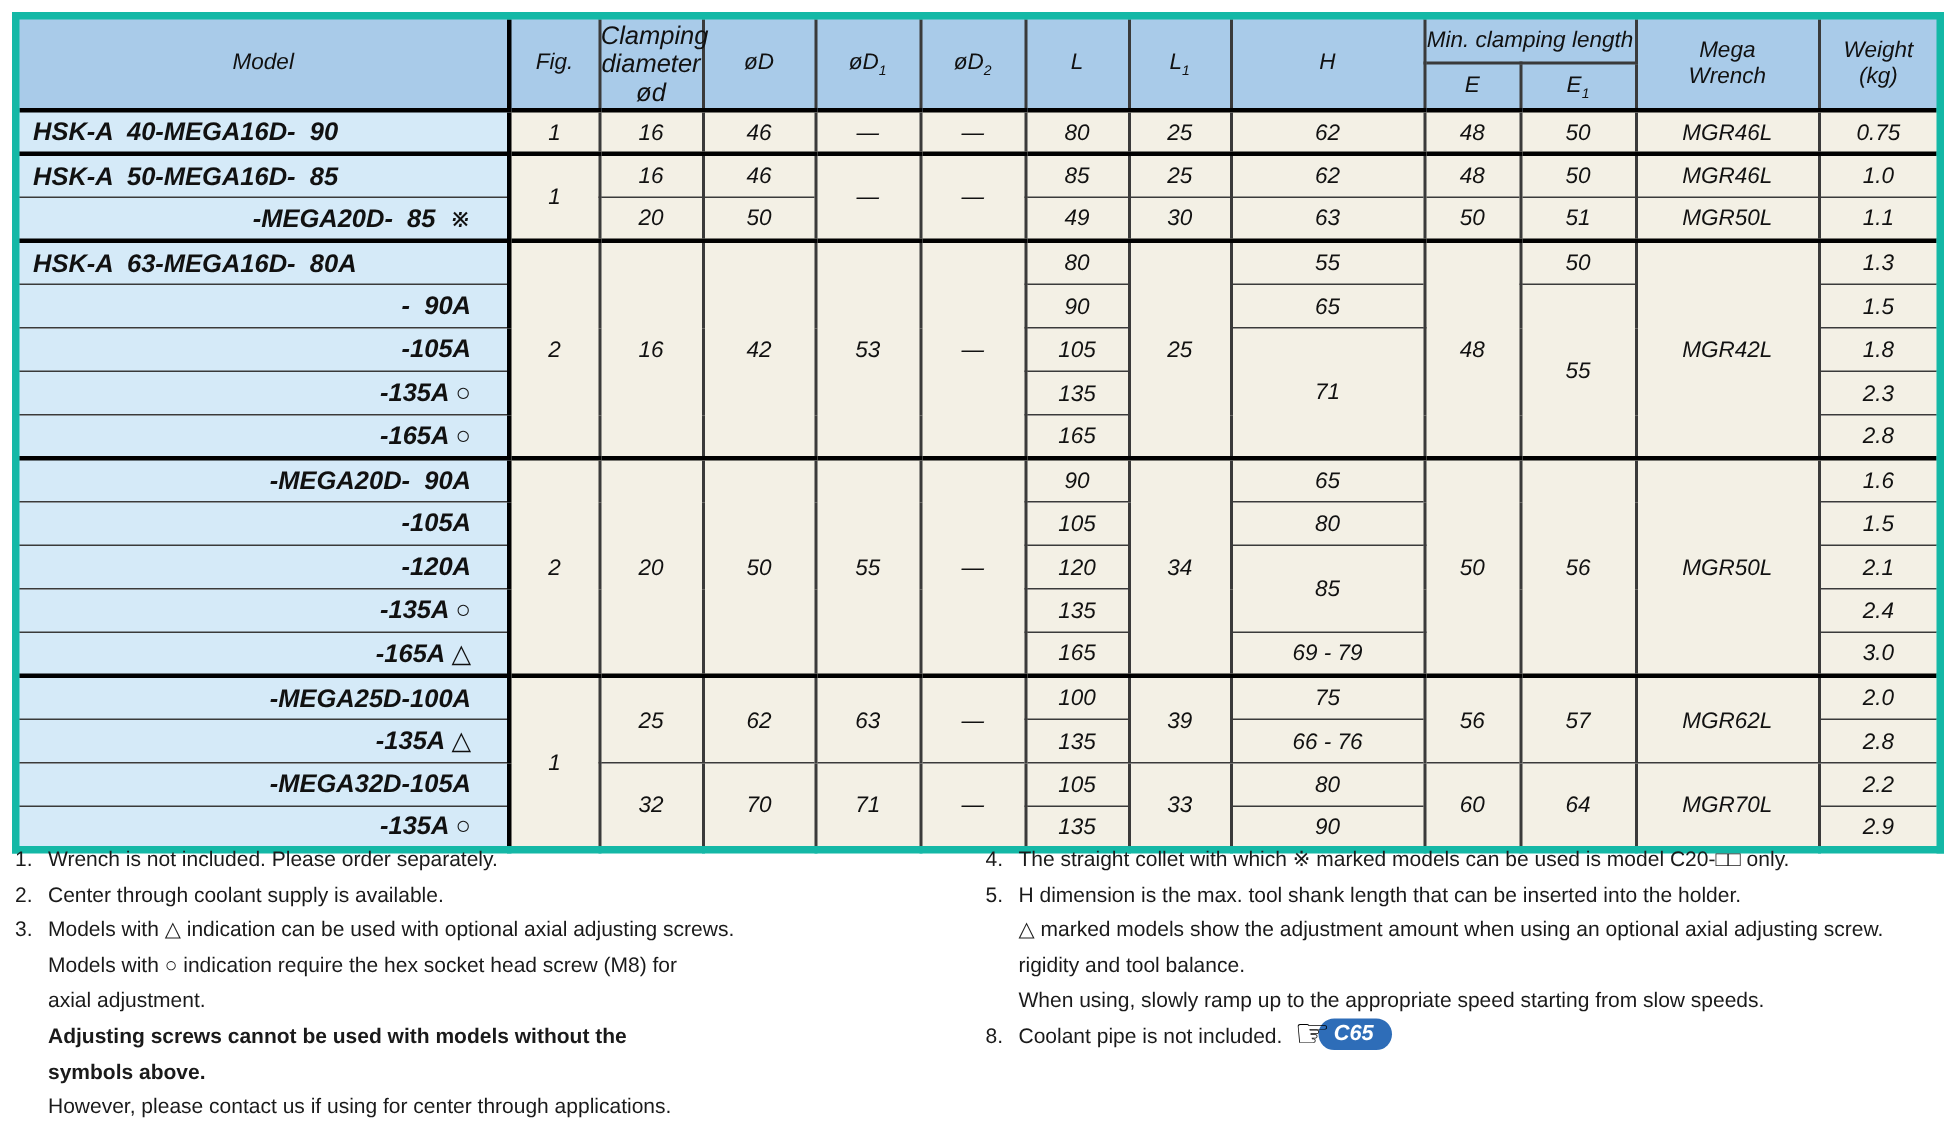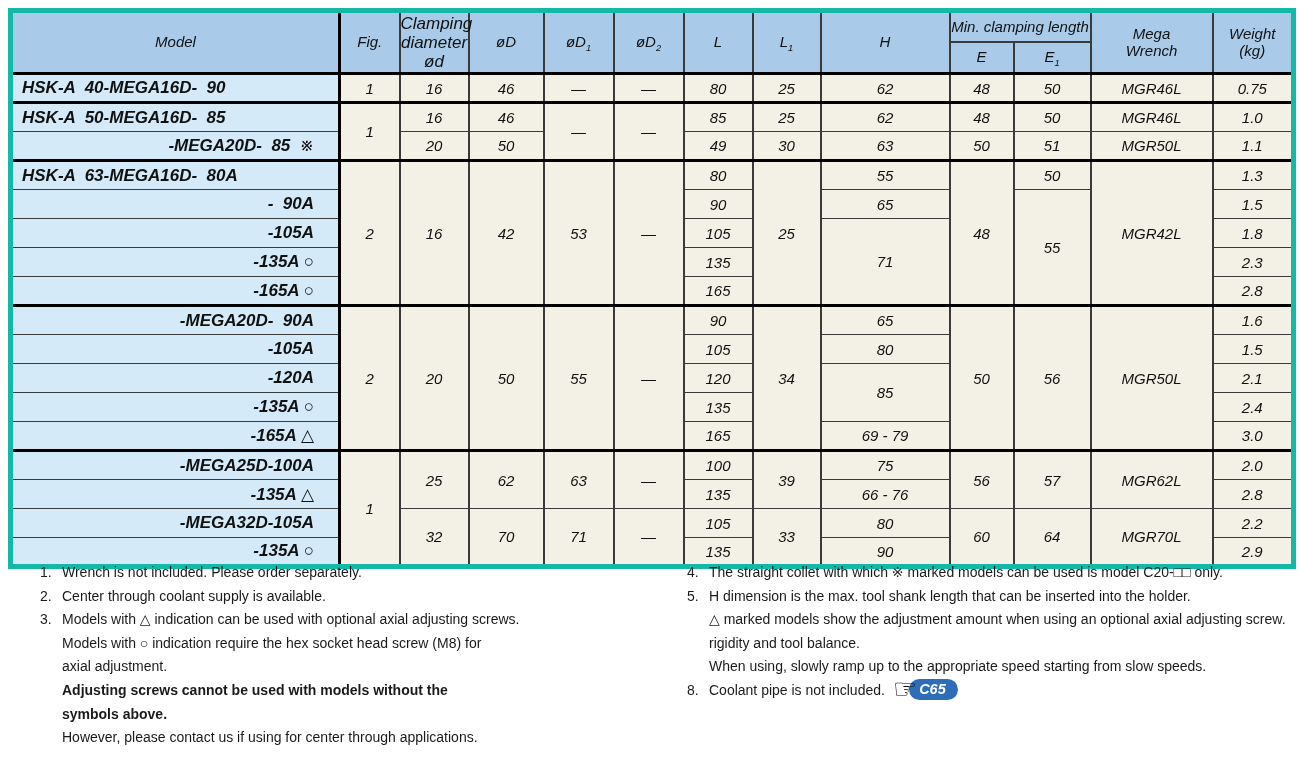--- a/index.html
+++ b/index.html
@@ -64,21 +64,21 @@
 
   
   .notes {
     position: absolute; top: 561px;
     font-size: 14px;
     line-height: 23.6px;
     color: #1a1a1a;
   }
   #notes-left  { left: 10px;  width: 636px; }
   #notes-right { left: 657px; width: 650px; }
-  .note-item { padding-left: 22px; margin-left: 30px; }
+  .note-item { padding-left: 22px; }
   .note-num { display: inline-block; width: 22px; margin-left: -22px; }
   .note-line.bold { font-weight: bold; }
 
   .cref { display: inline-flex; align-items: center; margin-left: 8px; vertical-align: middle; position: relative; top: -2px; }
   .hand { font-size: 27px; line-height: 18px; position: relative; z-index: 1; color: #000; }
   .pill {
     background: var(--badge-blue);
     color: #ffffff;
     font-weight: bold;
     font-style: italic;

